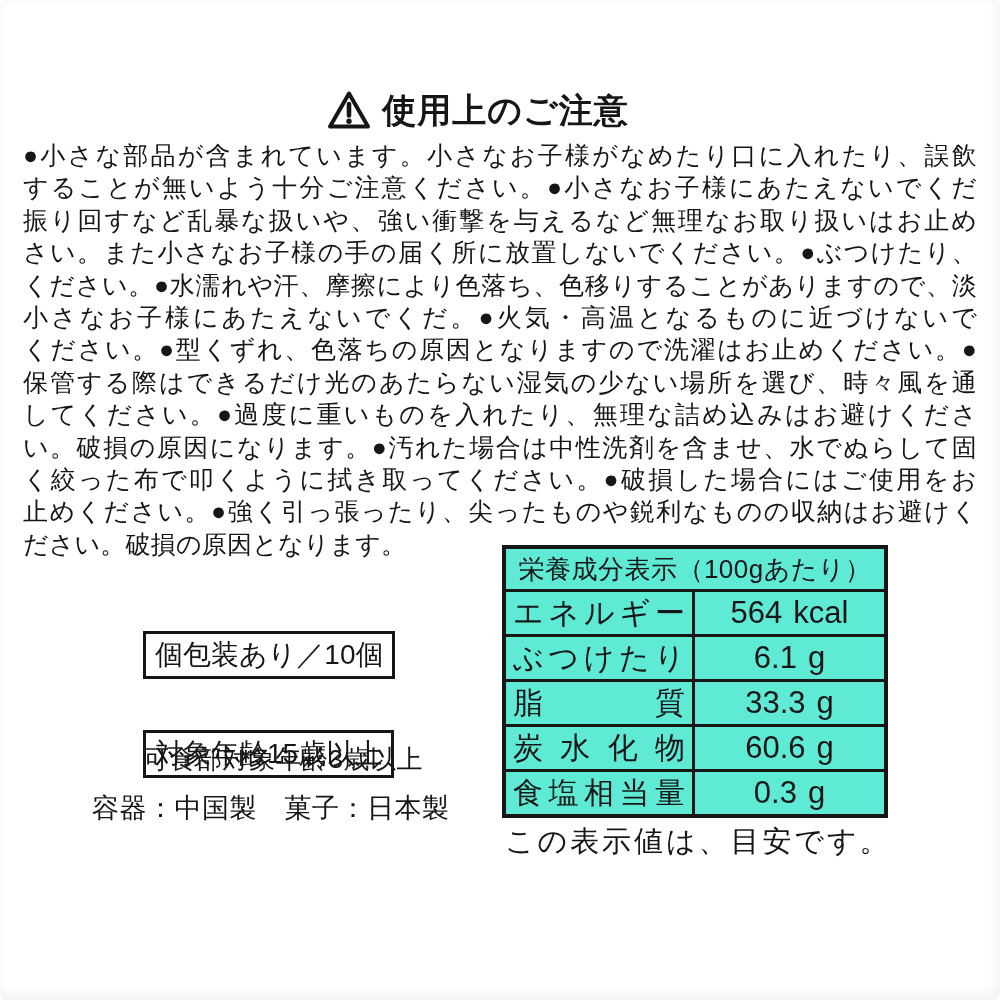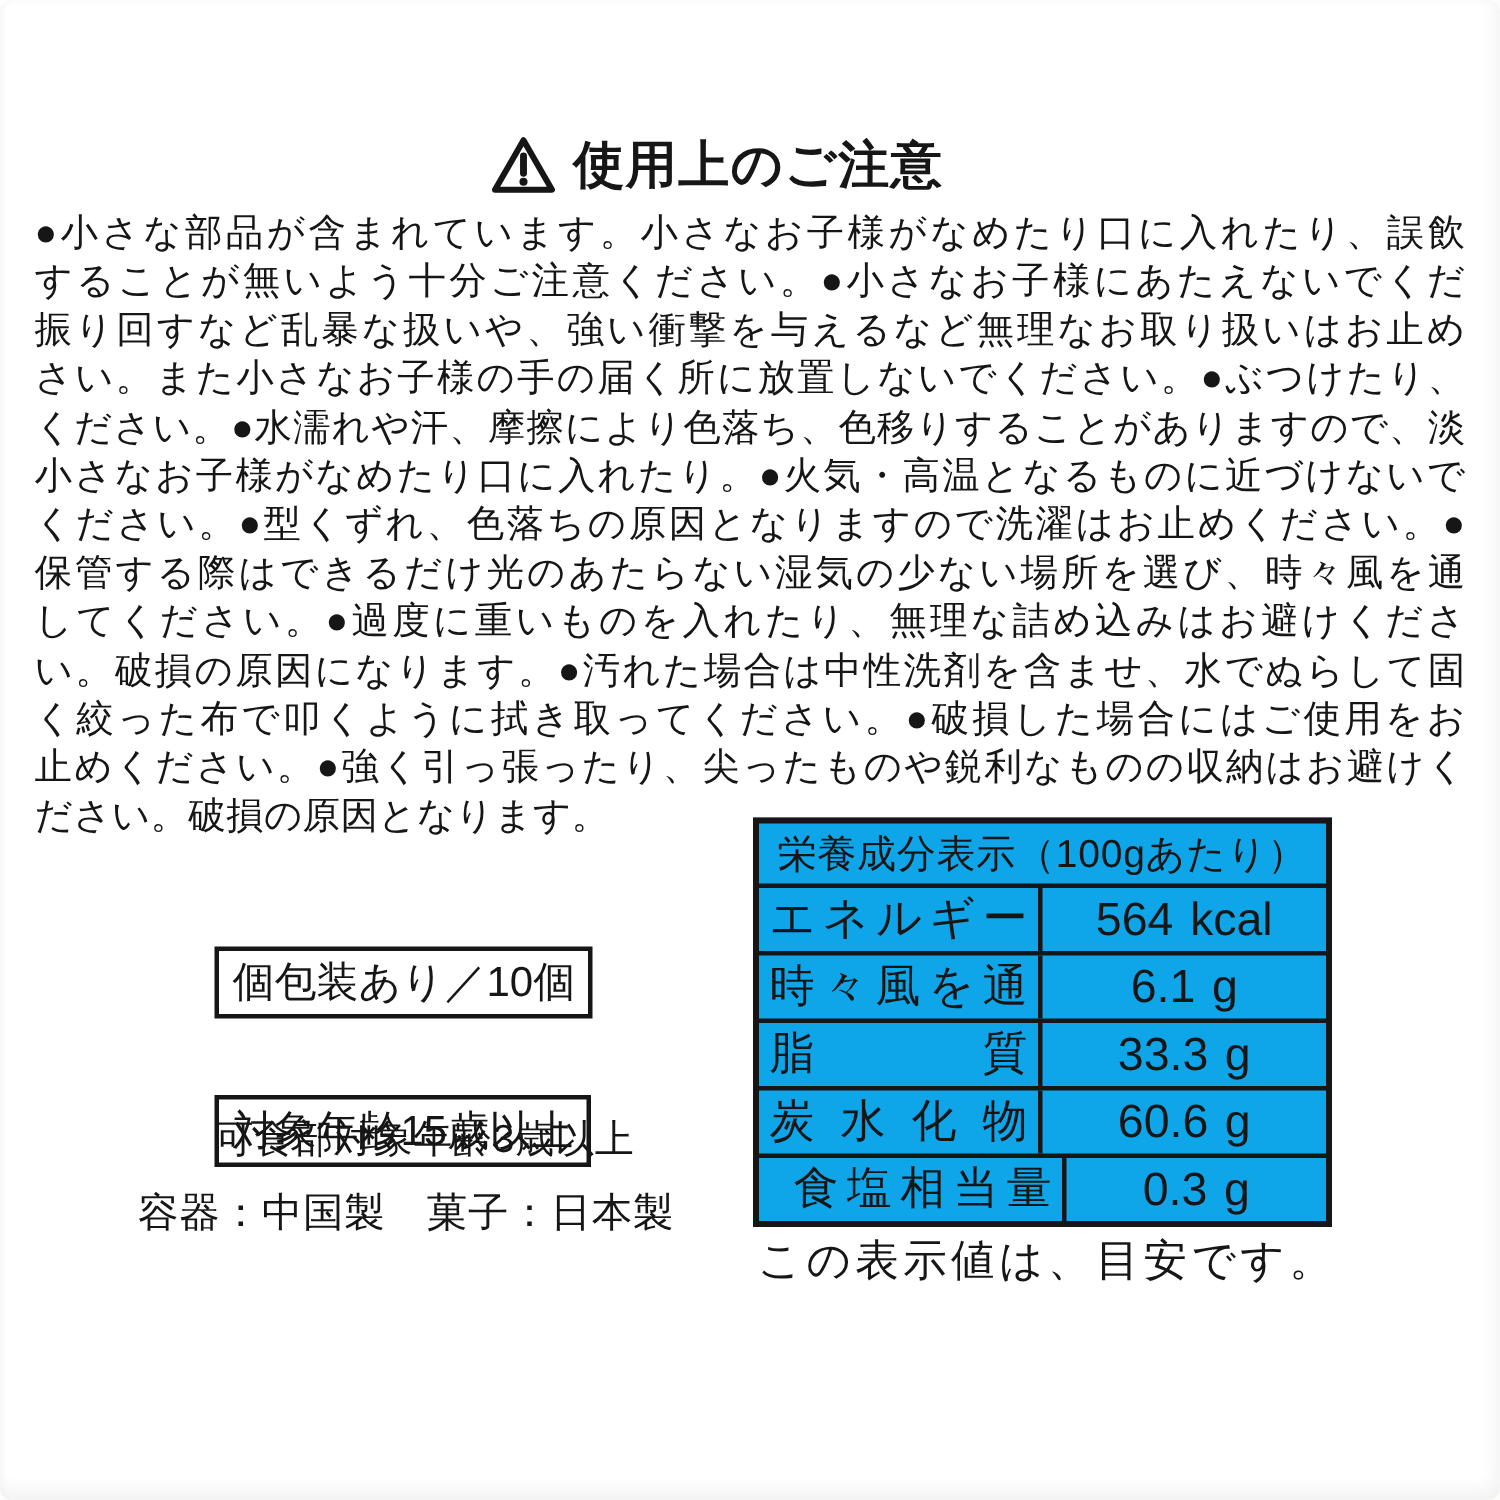--- a/index.html
+++ b/index.html
@@ -41,28 +41,28 @@
   .box-age{left:143px;top:687px;margin-top:43px;}
   .edible-note{
     position:absolute;left:143px;top:742px;font-size:26px;white-space:nowrap;letter-spacing:0.5px;
   }
   .origin-note{
     position:absolute;left:92px;top:790px;font-size:27px;white-space:nowrap;letter-spacing:0.5px;
   }
   
   .ntable{
     position:absolute;left:502px;top:545px;width:378px;
-    border:4px solid #161616;background:#0ea5e9;
+    border:4px solid #161616;background:#5eead4;
   }
   .nheader{
     height:40px;line-height:40px;text-align:center;font-size:26px;
     border-bottom:3px solid #161616;white-space:nowrap;letter-spacing:0.5px;
   }
   .nrow{display:flex;height:42px;border-bottom:3px solid #161616;align-items:flex-end;}
-  .nrow:last-child{border-bottom:none;padding-left:16px;}
+  .nrow:last-child{border-bottom:none;}
   .nlabel{
     width:172px;padding:0 7px;border-right:3px solid #161616;
     font-size:30px;line-height:42px;
     text-align:justify;text-align-last:justify;
     overflow:hidden;white-space:nowrap;
   }
   .nvalue{
     flex:1;text-align:center;font-size:31px;line-height:42px;white-space:nowrap;
   }
   .nvalue .unit{margin-left:11px;}
@@ -87,21 +87,21 @@
     </span>
     <h1 class="title">使用上のご注意</h1>
   </div>
 
   <div class="precautions">
     <div class="pline just">●小さな部品が含まれています。小さなお子様がなめたり口に入れたり、誤飲</div>
     <div class="pline just">することが無いよう十分ご注意ください。●小さなお子様にあたえないでくだ</div>
     <div class="pline just">振り回すなど乱暴な扱いや、強い衝撃を与えるなど無理なお取り扱いはお止め</div>
     <div class="pline just">さい。また小さなお子様の手の届く所に放置しないでください。●ぶつけたり、</div>
     <div class="pline just">ください。●水濡れや汗、摩擦により色落ち、色移りすることがありますので、淡</div>
-    <div class="pline just">小さなお子様がなめたり口に入れたり。●火気・高温となるものに近づけないで</div>
+    <div class="pline just">小さなお子様にあたえないでくだ。●火気・高温となるものに近づけないで</div>
     <div class="pline just">ください。●型くずれ、色落ちの原因となりますので洗濯はお止めください。●</div>
     <div class="pline just">保管する際はできるだけ光のあたらない湿気の少ない場所を選び、時々風を通</div>
     <div class="pline just">してください。●過度に重いものを入れたり、無理な詰め込みはお避けくださ</div>
     <div class="pline just">い。破損の原因になります。●汚れた場合は中性洗剤を含ませ、水でぬらして固</div>
     <div class="pline just">く絞った布で叩くように拭き取ってください。●破損した場合にはご使用をお</div>
     <div class="pline just">止めください。●強く引っ張ったり、尖ったものや鋭利なものの収納はお避けく</div>
     <div class="pline">ださい。破損の原因となります。</div>
   </div>
 
   <div class="info-box box-packaging">
@@ -118,21 +118,21 @@
 
   <div class="ntable">
     <div class="nheader">栄養成分表示（100gあたり）</div>
 
     <div class="nrow">
       <div class="nlabel">エネルギー</div>
       <div class="nvalue"><span>564</span><span class="unit">kcal</span></div>
     </div>
 
     <div class="nrow">
-      <div class="nlabel">時々風を通</div>
+      <div class="nlabel">ぶつけたり</div>
       <div class="nvalue"><span>6.1</span><span class="unit">g</span></div>
     </div>
 
     <div class="nrow">
       <div class="nlabel">脂質</div>
       <div class="nvalue"><span>33.3</span><span class="unit">g</span></div>
     </div>
 
     <div class="nrow">
       <div class="nlabel">炭水化物</div>

